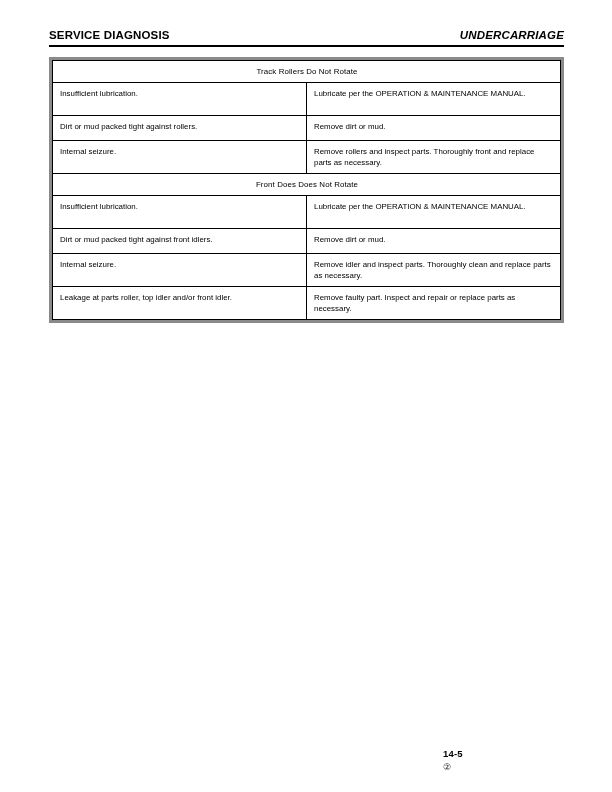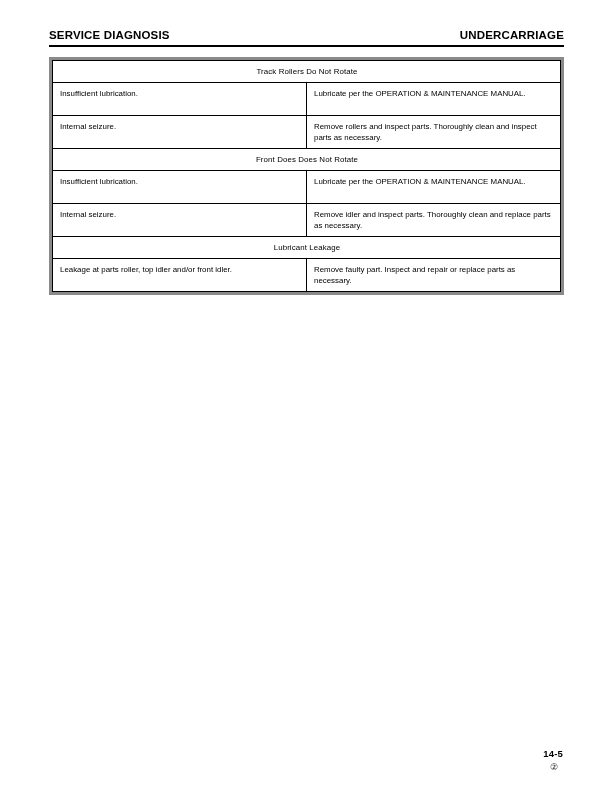--- a/index.html
+++ b/index.html
@@ -36,21 +36,21 @@
   .running-head-right {
     position: absolute;
     top: 0;
     font-size: 11.5px;
     font-weight: bold;
     letter-spacing: 0.15px;
     line-height: 14px;
     white-space: nowrap;
   }
   .running-head-left { left: 0; }
-  .running-head-right { right: 0; }
+  .running-head-right { right: 0; font-style: italic; }
 
   .head-rule {
     position: absolute;
     left: 49px;
     top: 45px;
     width: 515px;
     height: 2px;
     background: #000000;
   }
 
@@ -97,21 +97,21 @@
   tr.row-single td { height: 25px; }
   tr.row-double td { height: 33px; }
   tr.row-head td   { height: 21px; }
 
   
   .footer {
     position: absolute;
     right: 49px;
     top: 748px;
     width: 120px;
-    text-align: right;
+    text-align: left;
   }
   .page-number {
     font-size: 9.5px;
     font-weight: bold;
     line-height: 12px;
     letter-spacing: 0.2px;
   }
   .revision-mark {
     font-size: 9px;
     line-height: 12px;
@@ -133,37 +133,42 @@
   <div class="table-wrap">
     <table class="diag">
       <tbody id="table-body">
           <tr class="row-head">
             <td class="section-head" colspan="2">Track Rollers Do Not Rotate</td>
           </tr>
           <tr class="row-double">
             <td class="col-problem">Insufficient lubrication.</td>
             <td class="col-remedy">Lubricate per the OPERATION &amp; MAINTENANCE MANUAL.</td>
           </tr>
+          <tr class="row-single">
+            <td class="col-problem">Dirt or mud packed tight against rollers.</td>
+            <td class="col-remedy">Remove dirt or mud.</td>
+          </tr>
           <tr class="row-double">
             <td class="col-problem">Internal seizure.</td>
-            <td class="col-remedy">Remove rollers and inspect parts. Thoroughly clean and inspect parts as necessary.</td>
+            <td class="col-remedy">Remove rollers and inspect parts. Thoroughly front and replace parts as necessary.</td>
           </tr>
           <tr class="row-head">
             <td class="section-head" colspan="2">Front Does Does Not Rotate</td>
           </tr>
           <tr class="row-double">
             <td class="col-problem">Insufficient lubrication.</td>
             <td class="col-remedy">Lubricate per the OPERATION &amp; MAINTENANCE MANUAL.</td>
           </tr>
+          <tr class="row-single">
+            <td class="col-problem">Dirt or mud packed tight against front idlers.</td>
+            <td class="col-remedy">Remove dirt or mud.</td>
+          </tr>
           <tr class="row-double">
             <td class="col-problem">Internal seizure.</td>
             <td class="col-remedy">Remove idler and inspect parts. Thoroughly clean and replace parts as necessary.</td>
-          </tr>
-          <tr class="row-head">
-            <td class="section-head" colspan="2">Lubricant Leakage</td>
           </tr>
           <tr class="row-double">
             <td class="col-problem">Leakage at parts roller, top idler and/or front idler.</td>
             <td class="col-remedy">Remove faulty part. Inspect and repair or replace parts as necessary.</td>
           </tr>
         </tbody>
     </table>
   </div>
 
   <div class="footer">

